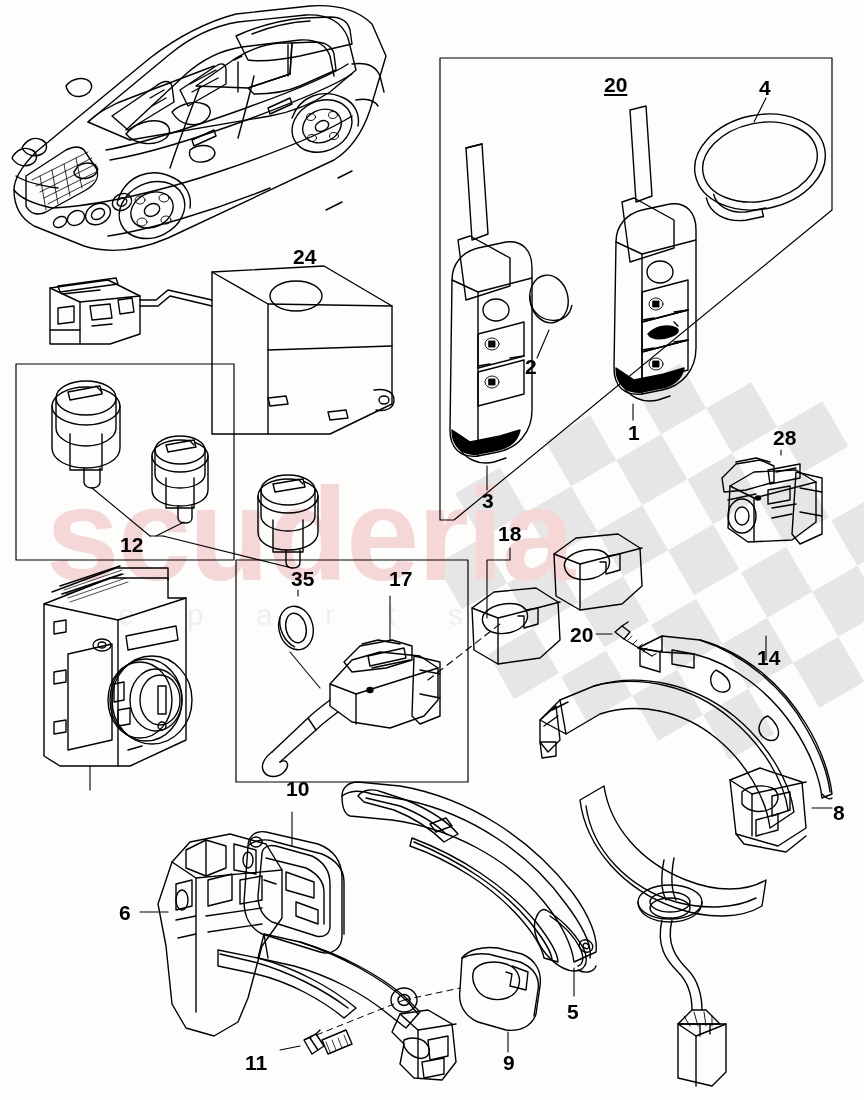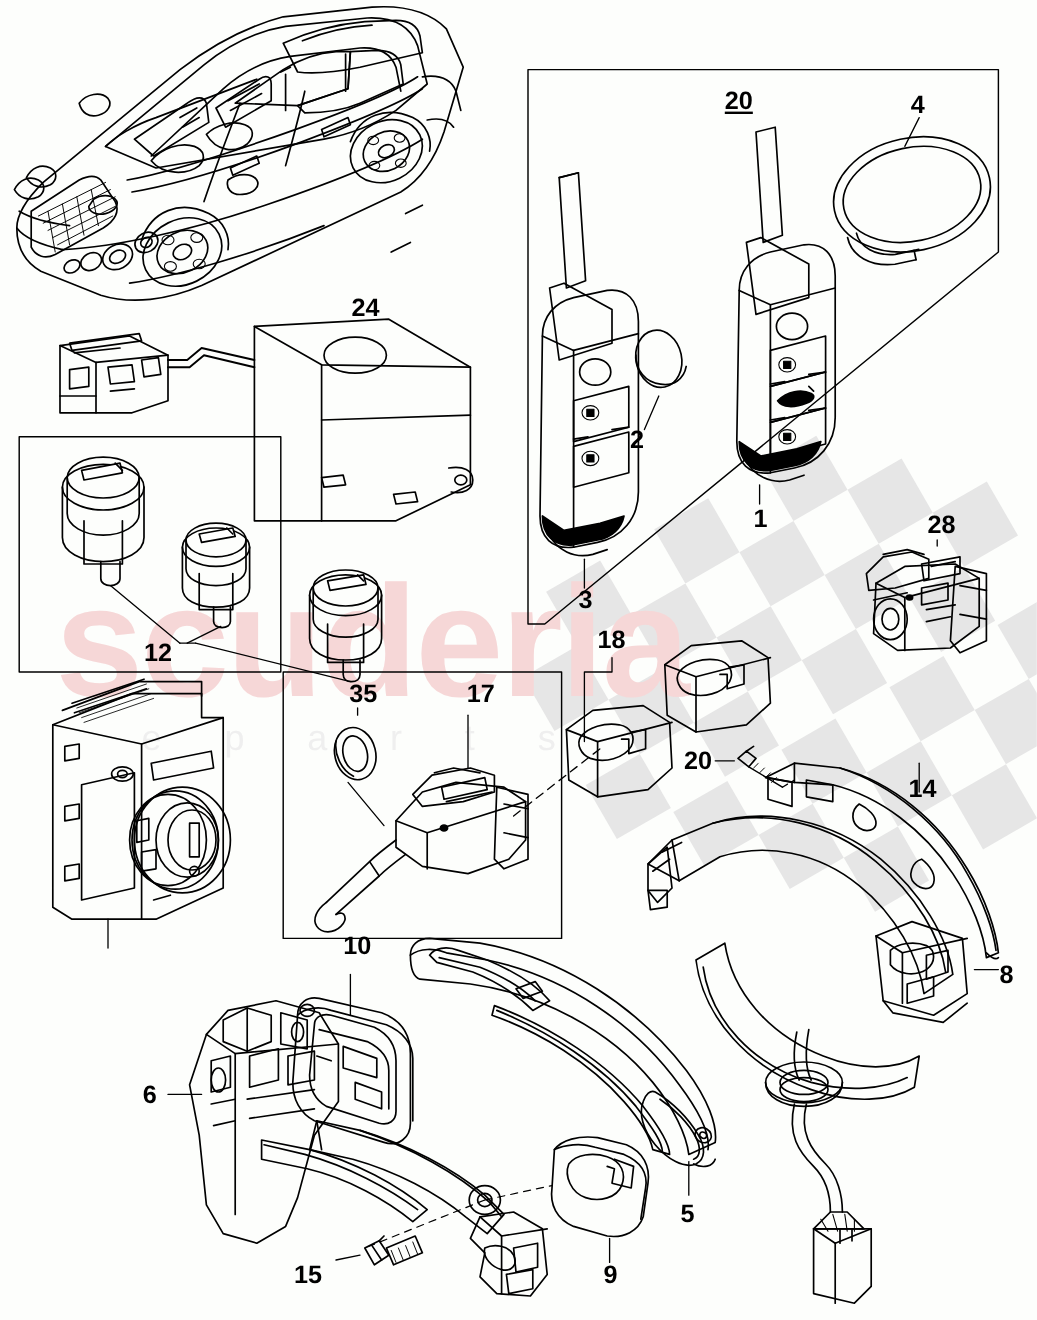--- a/index.html
+++ b/index.html
@@ -677,16 +677,16 @@
     <div class="lbl" style="left:291px;top:568px;">35</div>
     <div class="lbl" style="left:389px;top:568px;">17</div>
     <div class="lbl" style="left:570px;top:624px;">20</div>
     <div class="lbl" style="left:757px;top:647px;">14</div>
     <div class="lbl" style="left:833px;top:802px;">8</div>
     <div class="lbl" style="left:83px;top:789px;"></div>
     <div class="lbl" style="left:286px;top:760px;margin-top:18px;">10</div>
     <div class="lbl" style="left:119px;top:902px;">6</div>
     <div class="lbl" style="left:567px;top:1001px;">5</div>
     <div class="lbl" style="left:503px;top:1052px;">9</div>
-    <div class="lbl" style="left:245px;top:1052px;">15</div>
+    <div class="lbl" style="left:245px;top:1052px;">11</div>
   </div>
 
 </div>
 
 </body></html>

